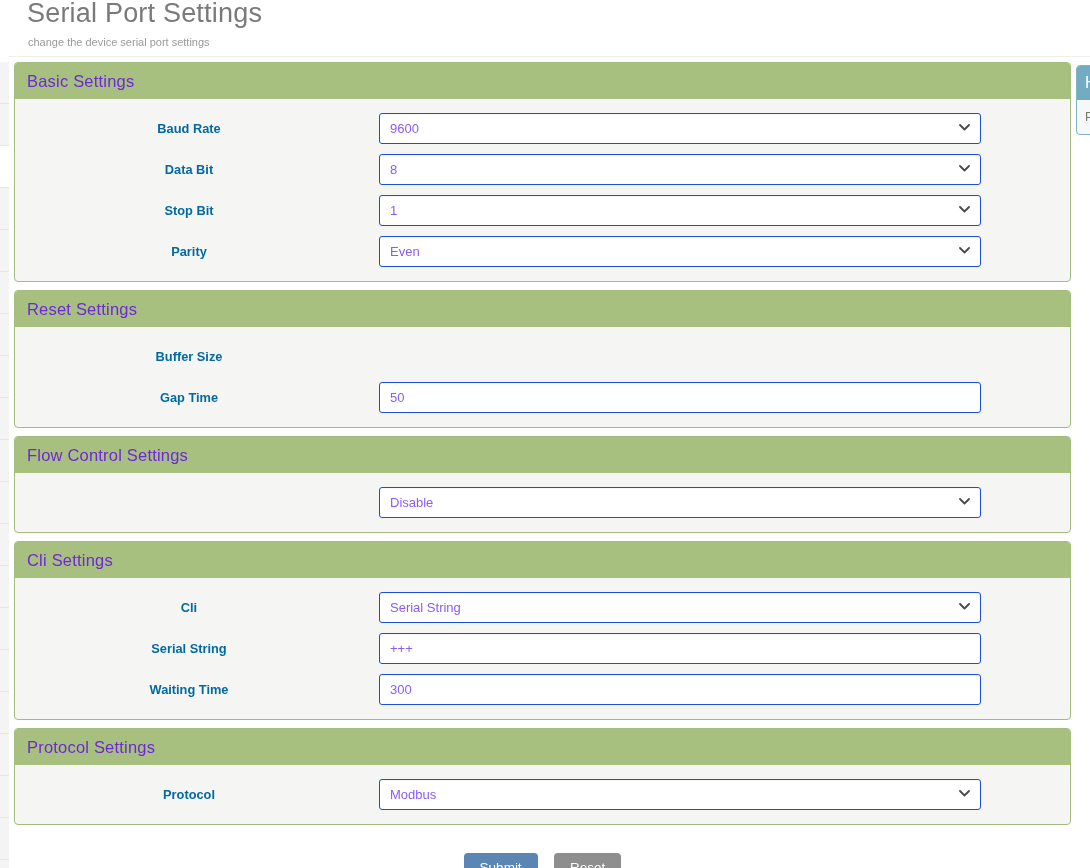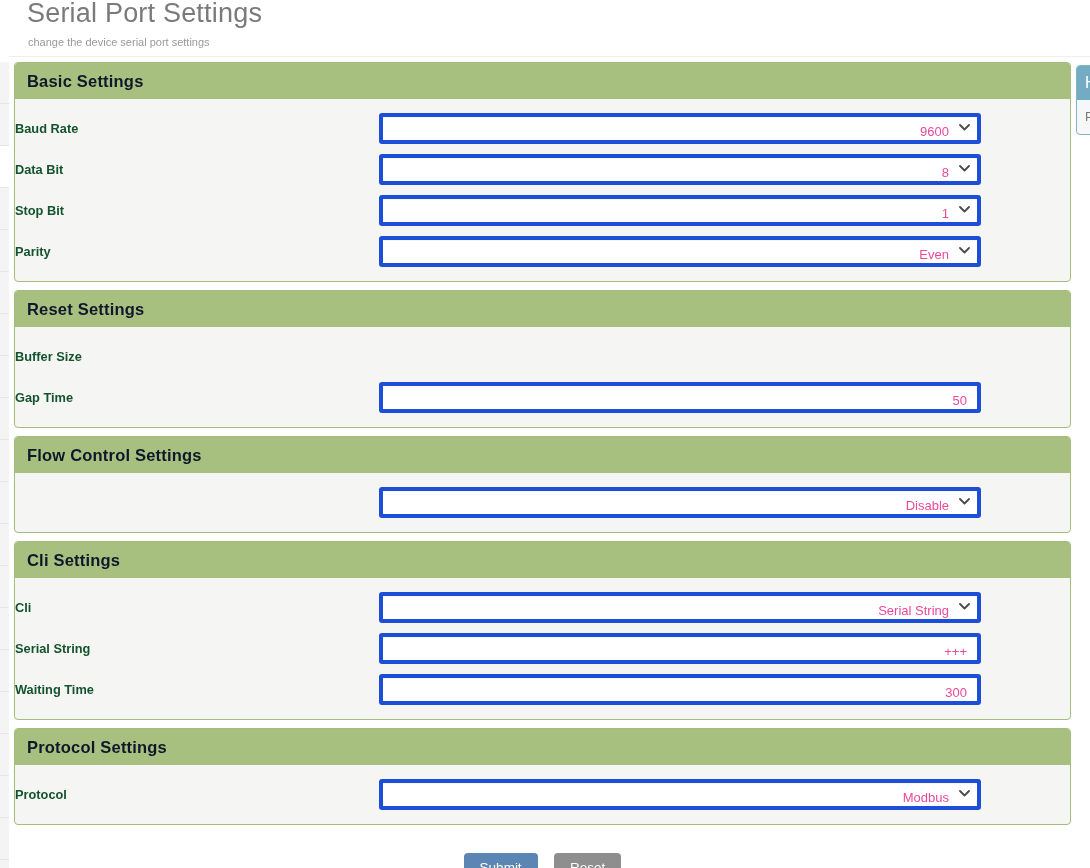--- a/index.html
+++ b/index.html
@@ -64,59 +64,58 @@
     left: 5px;
     width: 1057px;
     border: 1px solid #a4bc7e;
     border-radius: 4px;
     background: #f5f6f4;
     overflow: hidden;
   }
   .panel-head {
     height: 36px;
     background: #a8c07f;
-    color: #0f172a;
+    color: #6d28d9;
     font-size: 16.5px;
-    font-weight: 700;
+    font-weight: 400;
     line-height: 36px;
     padding-left: 12px;
     letter-spacing: .2px;
   }
   .panel-body { position: relative; }
 
   
   .form-row { position: relative; height: 41px; }
   .form-label {
     position: absolute;
     left: 0; top: 0;
     width: 348px;
-    text-align: left;
+    text-align: center;
     line-height: 41px;
     font-size: 12.8px;
     font-weight: bold;
-    color: #14532d;
+    color: #0369a1;
   }
   .field-wrap {
     position: absolute;
     left: 364px; top: 5px;
     width: 602px; height: 31px;
   }
   .field {
     width: 602px; height: 31px;
     background: #ffffff;
-    border: 4px solid #1d4ed8;
+    border: 1px solid #1d4ed8;
     border-radius: 3px;
     font-size: 13px;
-    color: #ec4899;
+    color: #8b5cf6;
     padding: 0 10px;
     line-height: 29px;
     box-shadow: inset 0 1px 1px rgba(0,0,0,.035);
     white-space: nowrap;
     overflow: hidden;
-    text-align: right;
   }
   .field.select { padding-right: 28px; }
   .chev {
     position: absolute;
     right: 11px; top: 11px;
     width: 11px; height: 7px;
     pointer-events: none;
   }
   .chev svg { display: block; }
 

